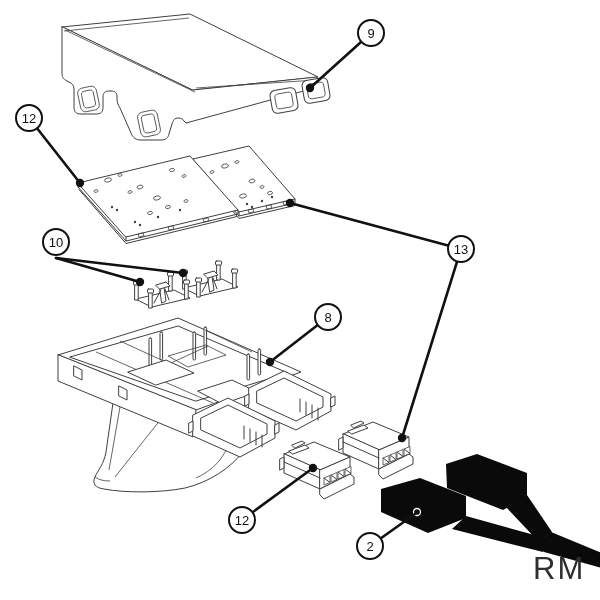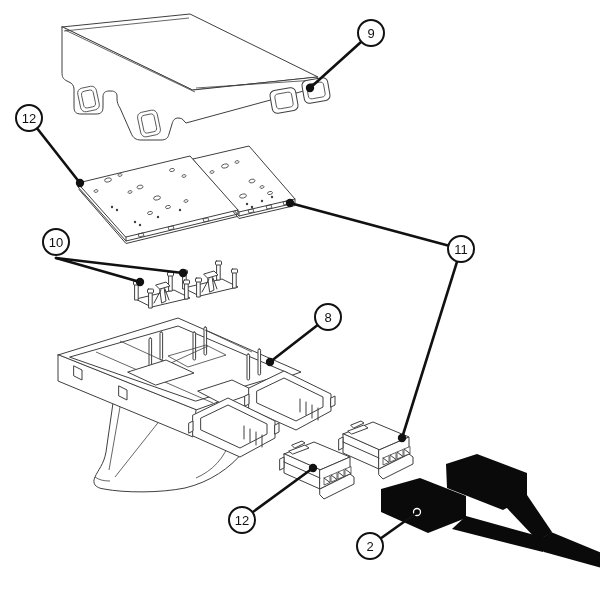--- a/index.html
+++ b/index.html
@@ -216,26 +216,27 @@
 <div class="callout" style="left:357px;top:19px;">
       <span>9</span>
     </div>
 <div class="callout" style="left:15px;top:104px;">
       <span>12</span>
     </div>
 <div class="callout" style="left:42px;top:228px;">
       <span>10</span>
     </div>
 <div class="callout" style="left:447px;top:235px;">
-      <span>11</span>
+      <span>13</span>
     </div>
 <div class="callout" style="left:314px;top:303px;">
       <span>8</span>
     </div>
 <div class="callout" style="left:228px;top:506px;">
       <span>12</span>
     </div>
 <div class="callout" style="left:356px;top:532px;">
       <span>2</span>
     </div>
 
+<div class="watermark">RM</div>
 
 </div>
 
 </body></html>

